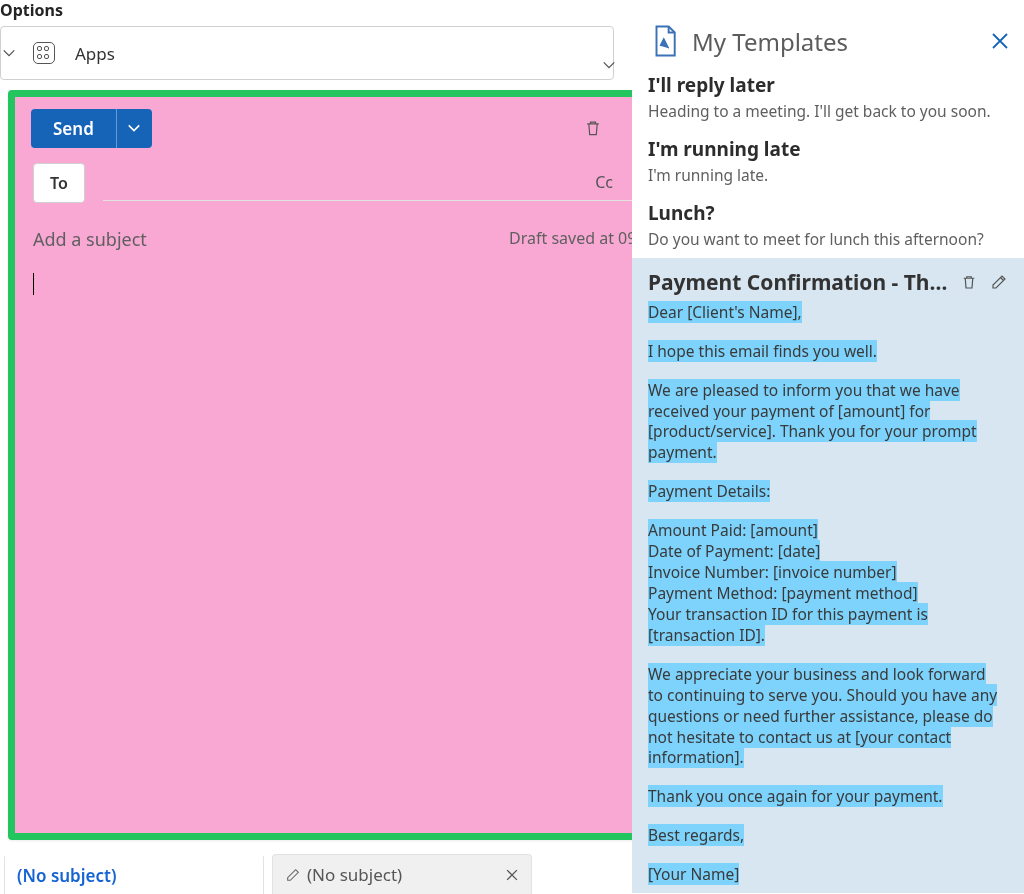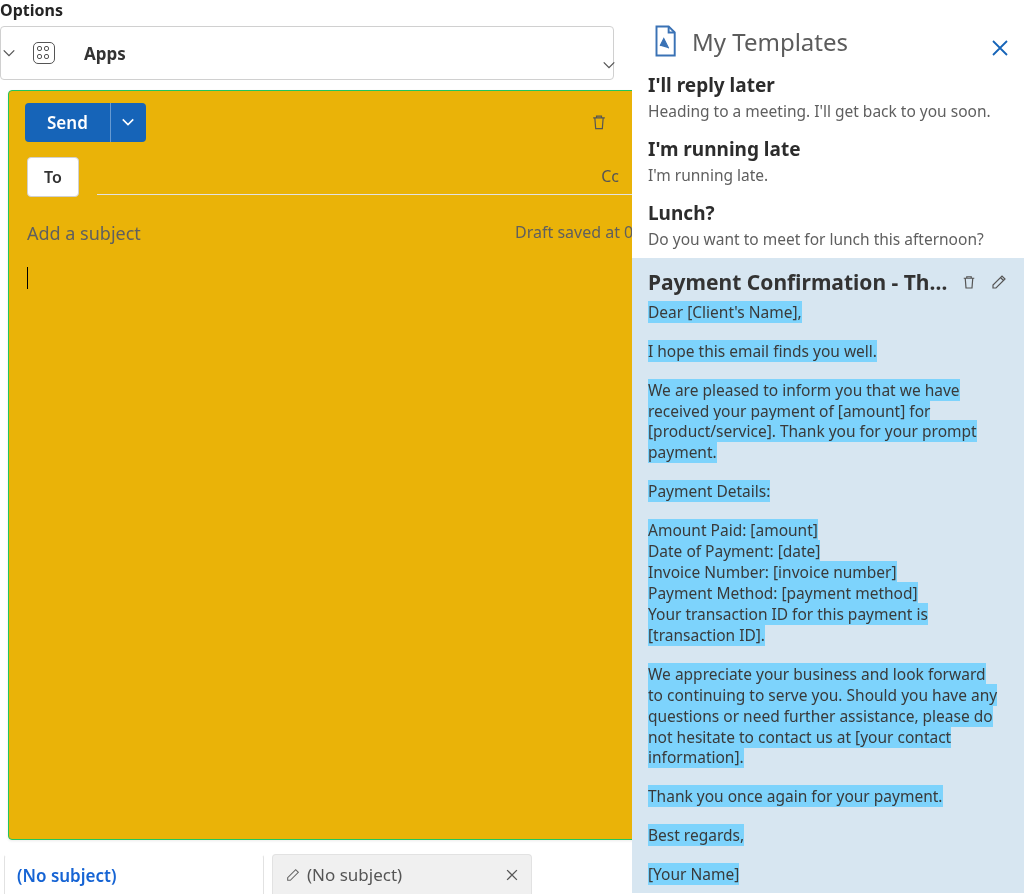--- a/index.html
+++ b/index.html
@@ -6,24 +6,24 @@
   body { background: #fff; width: 1024px; height: 894px; overflow: hidden; position: relative; }
 
   
   .ribbon { position: absolute; left: 0; top: 0; width: 620px; height: 80px; }
   .tab-label { position: absolute; left: 0; top: -1px; font-size: 16px; color: #242424; font-weight: 700; }
   .apps-row { position: absolute; left: 0; top: 26px; width: 614px; height: 54px; background: #fff; border: 1px solid #d0d0d0; border-radius: 4px; display: flex; align-items: center; padding-left: 32px; gap: 8px; }
   .dropdown-chevron-left { position: absolute; left: 2px; top: 46px; color: #666; }
   .dropdown-chevron-right { position: absolute; right: 4px; top: 58px; color: #666; }
   .apps-icon { width: 22px; height: 22px; border: 1.5px solid #555; border-radius: 5px; display:flex; flex-wrap:wrap; padding:3px; gap:2px;}
   .apps-icon span{width:5px;height:5px;border:1.2px solid #555;border-radius:2px}
-  .apps-label { font-size: 17px; color: #333; margin-left: 21px; font-weight: bold; }
-
-  
-  .compose { position: absolute; left: 8px; top: 90px; width: 676px; height: 750px; background: #eab308; border: 1px solid #22c55e; border-radius: 4px; box-shadow: 0 1px 3px rgba(0,0,0,0.08); }
+  .apps-label { font-size: 17px; color: #333; margin-left: 12px; }
+
+  
+  .compose { position: absolute; left: 8px; top: 90px; width: 676px; height: 750px; background: #f9a8d4; border: 7px solid #22c55e; border-radius: 4px; box-shadow: 0 1px 3px rgba(0,0,0,0.08); }
   .compose-toolbar { padding: 10px 14px 4px 16px; display: flex; align-items: center; height: 56px; }
   .send-btn { background: #1664b8; display:flex; align-items:stretch; border-radius:4px; overflow:hidden;}
   .send-main { color: #fff; font-size: 17px; font-weight: 600; padding: 8px 22px; display:flex; align-items:center; }
   .send-dd { width:36px; border-left:1px solid rgba(255,255,255,0.35); display:flex; align-items:center; justify-content:center; color:#fff;}
   .toolbar-right { margin-left:auto; display:flex; gap:32px; align-items:center; padding-right:8px;}
   .icon-outline { width:20px; height:22px; stroke:#555; fill:none; stroke-width:1.4; }
 
   .to-row { display:flex; align-items:center; padding: 0 18px; height:60px; }
   .to-btn { border:1px solid #d0d0d0; border-radius:4px; padding:8px 16px; font-size:16px; color:#333; font-weight:600; background:#fff;}
   .to-line { flex:1; border-bottom:1px solid #e2e2e2; margin-left:18px; height:36px; position:relative;}
@@ -32,21 +32,21 @@
 
   .subject-row { display:flex; padding: 14px 18px 6px 18px;}
   .subject-placeholder { color:#5f5f5f; font-size:18px; font-weight:400;}
   .draft-status { margin-left:auto; color:#5f5f5f; font-size:16px;}
 
   .body-area { padding: 14px 18px; height:600px; position:relative;}
   .caret {display:inline-block;width:1px;height:22px;background:#000;vertical-align:middle;}
 
   
   .panel { position:absolute; left:632px; top:0; width:392px; height:894px; background:#fff; }
-  .panel-head { display:flex; align-items:flex-end; padding:24px 14px 8px 18px;}
+  .panel-head { display:flex; align-items:center; padding:24px 14px 8px 18px;}
   .panel-icon svg{width:30px;height:34px}
   .panel-title { font-size:24px; color:#5c5c5c; font-weight:400; margin-left:12px; flex:1;}
   .panel-close { color:#1664b8; }
 
   .tpl { padding:6px 16px 8px 16px; cursor:pointer;}
   .tpl-title { font-size:19px; font-weight:700; color:#2c2c2c;}
   .tpl-preview { font-size:15.5px; color:#5f5f5f; margin-top:3px; line-height:1.35;}
 
   .tpl.selected { background:#d7e6f1; padding-top:10px;}
   .tpl.selected .tpl-title { display:flex; align-items:center;}

